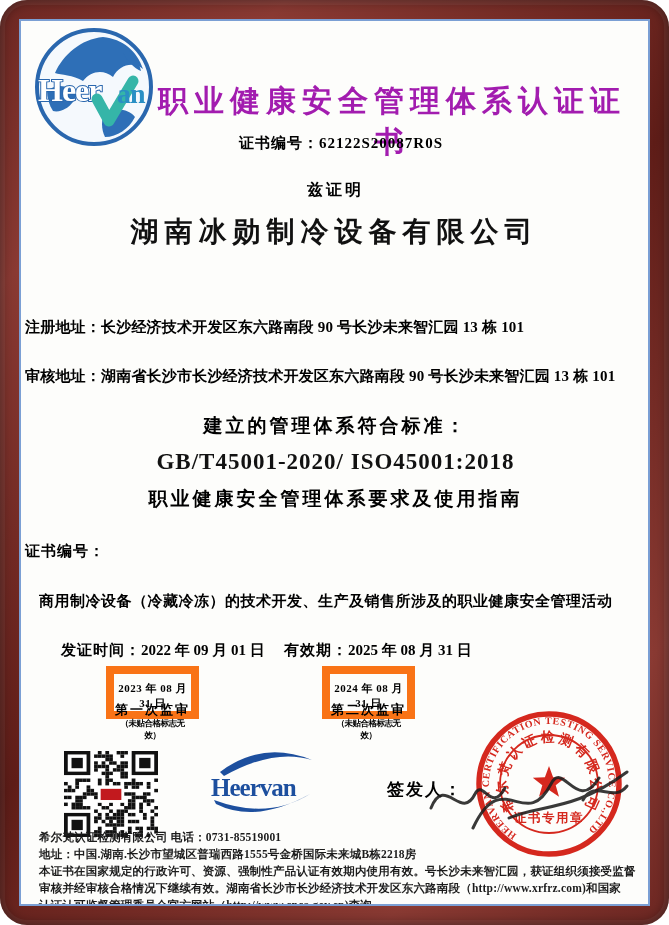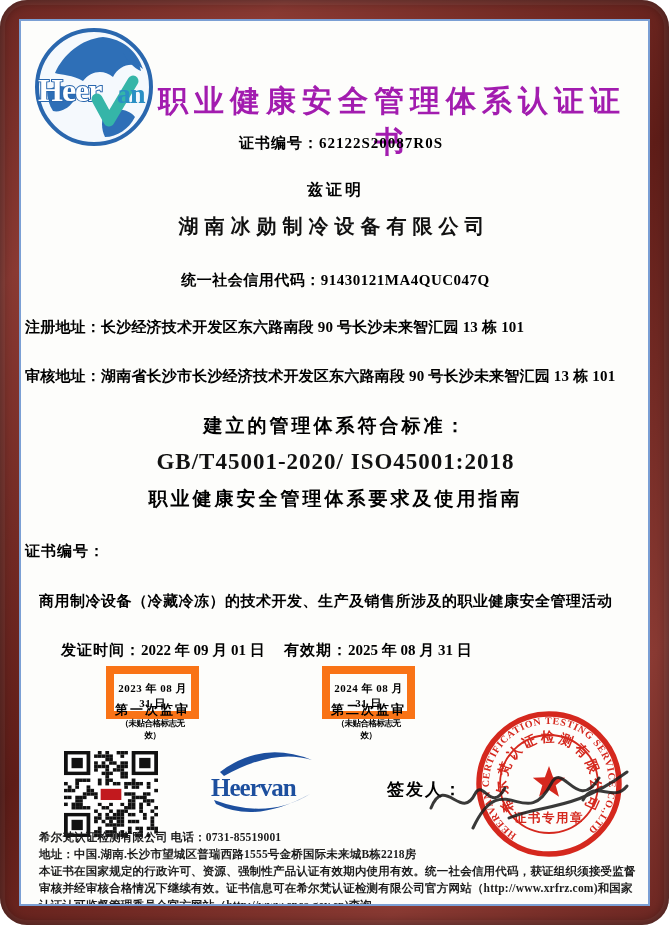--- a/index.html
+++ b/index.html
@@ -12,21 +12,21 @@
   }
   .inner {
     position:absolute; left:19px; top:19px; right:19px; bottom:19px;
     background:#fdfdfb; border:2px solid #7b9fd4; overflow:hidden;
   }
   .abs { position:absolute; }
   .ctr { text-align:center; }
   .title-row { left:128px; top:60px; width:486px; font-size:30px; font-weight:bold; letter-spacing:6px; color:#a21caf; }
   .certno-row { left:80px; top:113px; width:480px; font-size:15px; font-weight:bold; letter-spacing:1px; }
   .certify-row { left:0; top:159px; width:629px; font-size:16px; font-weight:bold; letter-spacing:3px; }
-  .company-row { left:0; top:192px; width:627px; font-size:20px; font-weight:bold; letter-spacing:6px; color:#111; }
+  .company-row { left:0; top:192px; width:627px; font-size:28px; font-weight:bold; letter-spacing:6px; color:#111; }
   .credit-row { left:0; top:250px; width:629px; font-size:15px; font-weight:bold; letter-spacing:0.5px; }
   .addr-row { left:4px; width:622px; font-size:15px; font-weight:bold; letter-spacing:0.2px; white-space:nowrap; }
   .std-head { left:0; top:392px; width:629px; font-size:19px; font-weight:bold; letter-spacing:3px; }
   .std-code { left:0; top:428px; width:629px; font-size:23px; font-weight:bold; letter-spacing:1px; color:#121212; }
   .std-name { left:0; top:465px; width:629px; font-size:19px; font-weight:bold; letter-spacing:3px; }
   .scope-label { left:4px; top:521px; font-size:15px; font-weight:bold; letter-spacing:1px; }
   .scope-text { left:18px; top:571px; width:600px; font-size:15px; font-weight:bold; letter-spacing:0.5px; white-space:nowrap; }
   .date-issue { left:40px; top:620px; font-size:15px; }
   .date-valid { left:263px; top:620px; font-size:15px; }
   .dlabel { font-weight:bold; letter-spacing:1px; }
@@ -58,23 +58,20 @@
       </svg>
     </div>
 
     <div class="abs ctr title-row">职业健康安全管理体系认证证书</div>
     <div class="abs ctr certno-row">
       <span>证书编号：</span><span>62122S20087R0S</span>
     </div>
 
     <div class="abs ctr certify-row">兹证明</div>
     <div class="abs ctr company-row">湖南冰勋制冷设备有限公司</div>
-    <div class="abs ctr credit-row">
-      <span>统一社会信用代码：</span><span>91430121MA4QUC047Q</span>
-    </div>
 
     <div class="abs addr-row" style="top:297px;">
       <span>注册地址：</span><span>长沙经济技术开发区东六路南段 90 号长沙未来智汇园 13 栋 101</span>
     </div>
     <div class="abs addr-row" style="top:346px;">
       <span>审核地址：</span><span>湖南省长沙市长沙经济技术开发区东六路南段 90 号长沙未来智汇园 13 栋 101</span>
     </div>
 
     <div class="abs ctr std-head">建立的管理体系符合标准：</div>
     <div class="abs ctr std-code">GB/T45001-2020/ ISO45001:2018</div>
@@ -345,19 +342,19 @@
           <path d="M52,72 C82,8 104,78 130,28 C142,4 156,58 178,22"></path>
           <path d="M88,62 C120,48 152,56 206,16"></path>
           <path d="M162,44 C174,22 192,48 206,30"></path>
         </g>
       </svg>
     </div>
 
     <div class="abs footer">
       <div>希尔梵认证检测有限公司  电话：0731-85519001</div>
       <div>地址：中国.湖南.长沙市望城区普瑞西路1555号金桥国际未来城B栋2218房</div>
-      <div>本证书在国家规定的行政许可、资源、强制性产品认证有效期内使用有效。统一社会信用代码，获证组织须接受监督</div>
-      <div>审核并经审核合格情况下继续有效。证书信息可在希尔梵认证检测有限公司官方网站（http://www.xrfrz.com)和国家</div>
+      <div>本证书在国家规定的行政许可、资源、强制性产品认证有效期内使用有效。号长沙未来智汇园，获证组织须接受监督</div>
+      <div>审核并经审核合格情况下继续有效。湖南省长沙市长沙经济技术开发区东六路南段（http://www.xrfrz.com)和国家</div>
       <div>认证认可监督管理委员会官方网站（http://www.cnca.gov.cn)查询。</div>
     </div>
 
   </div>
 </div>
 
 </body></html>

